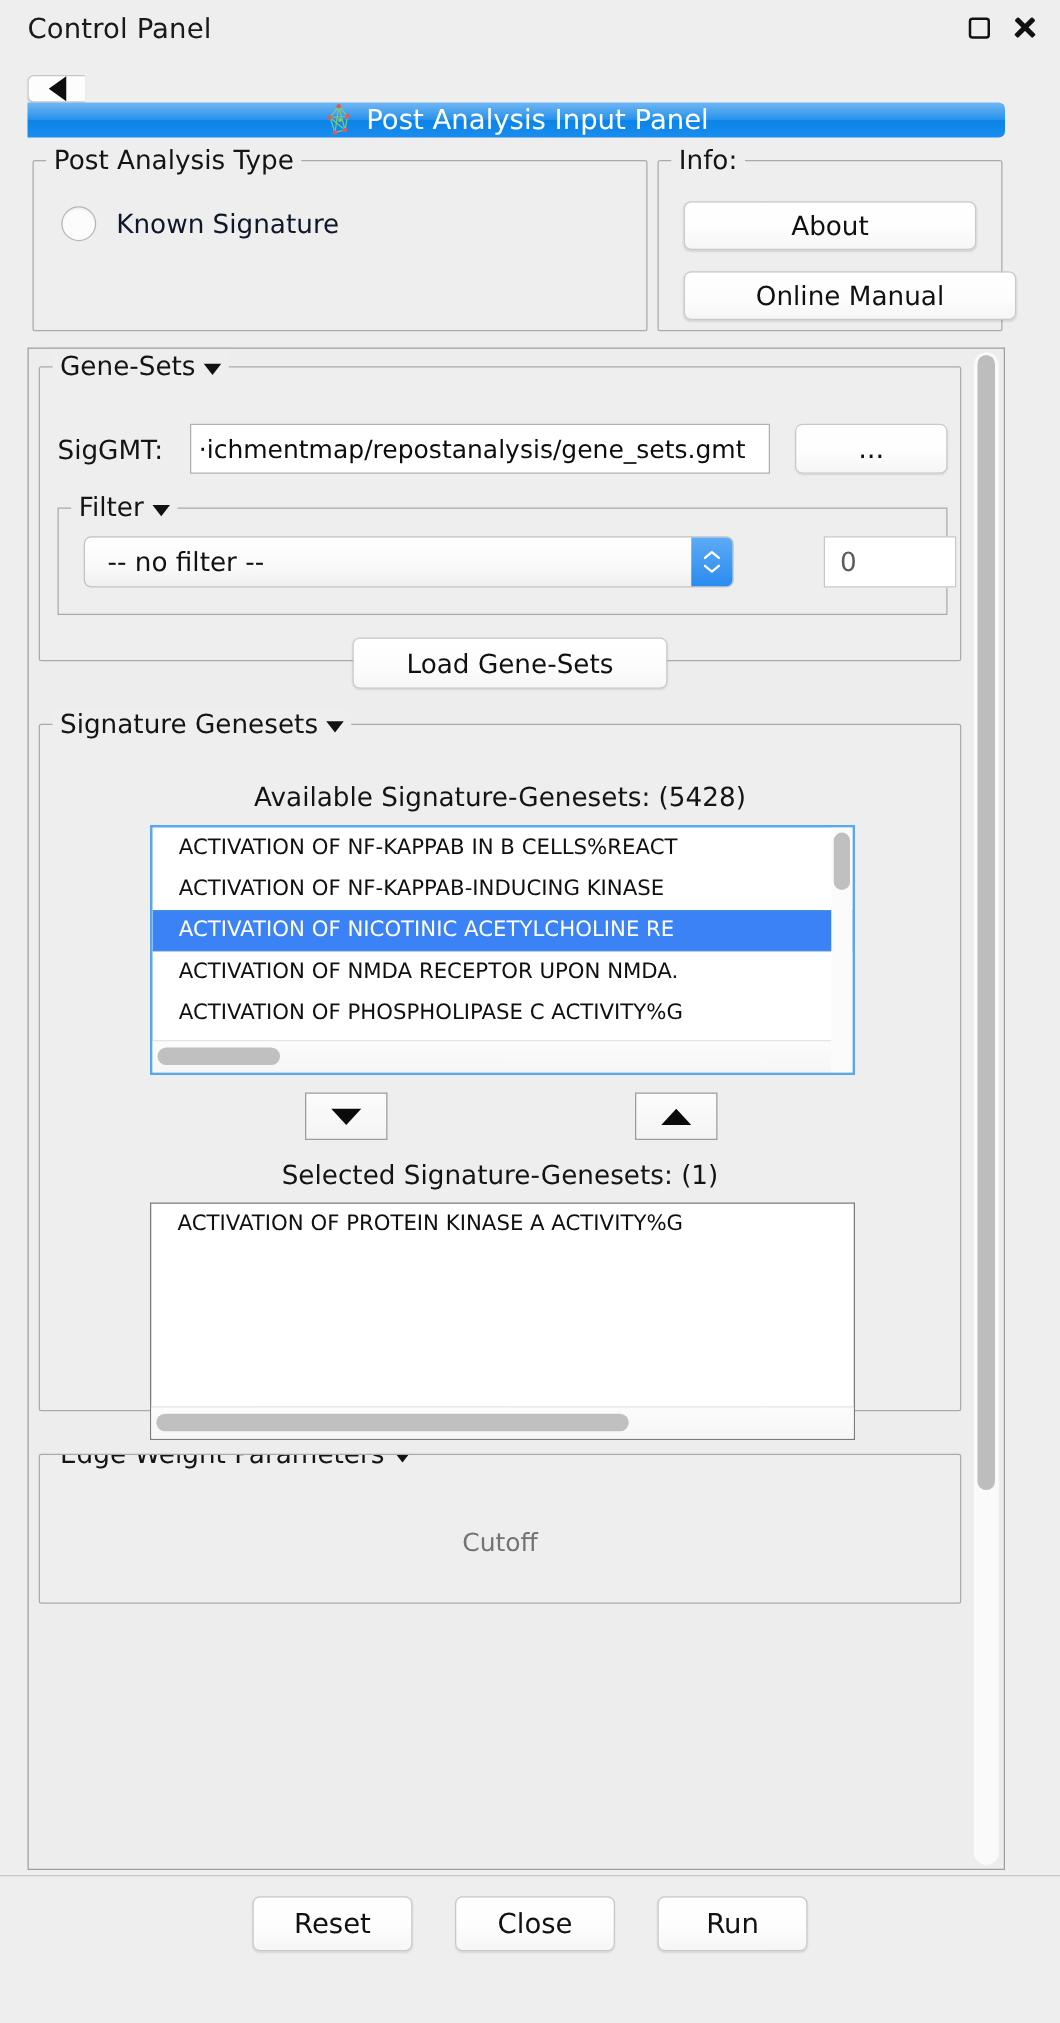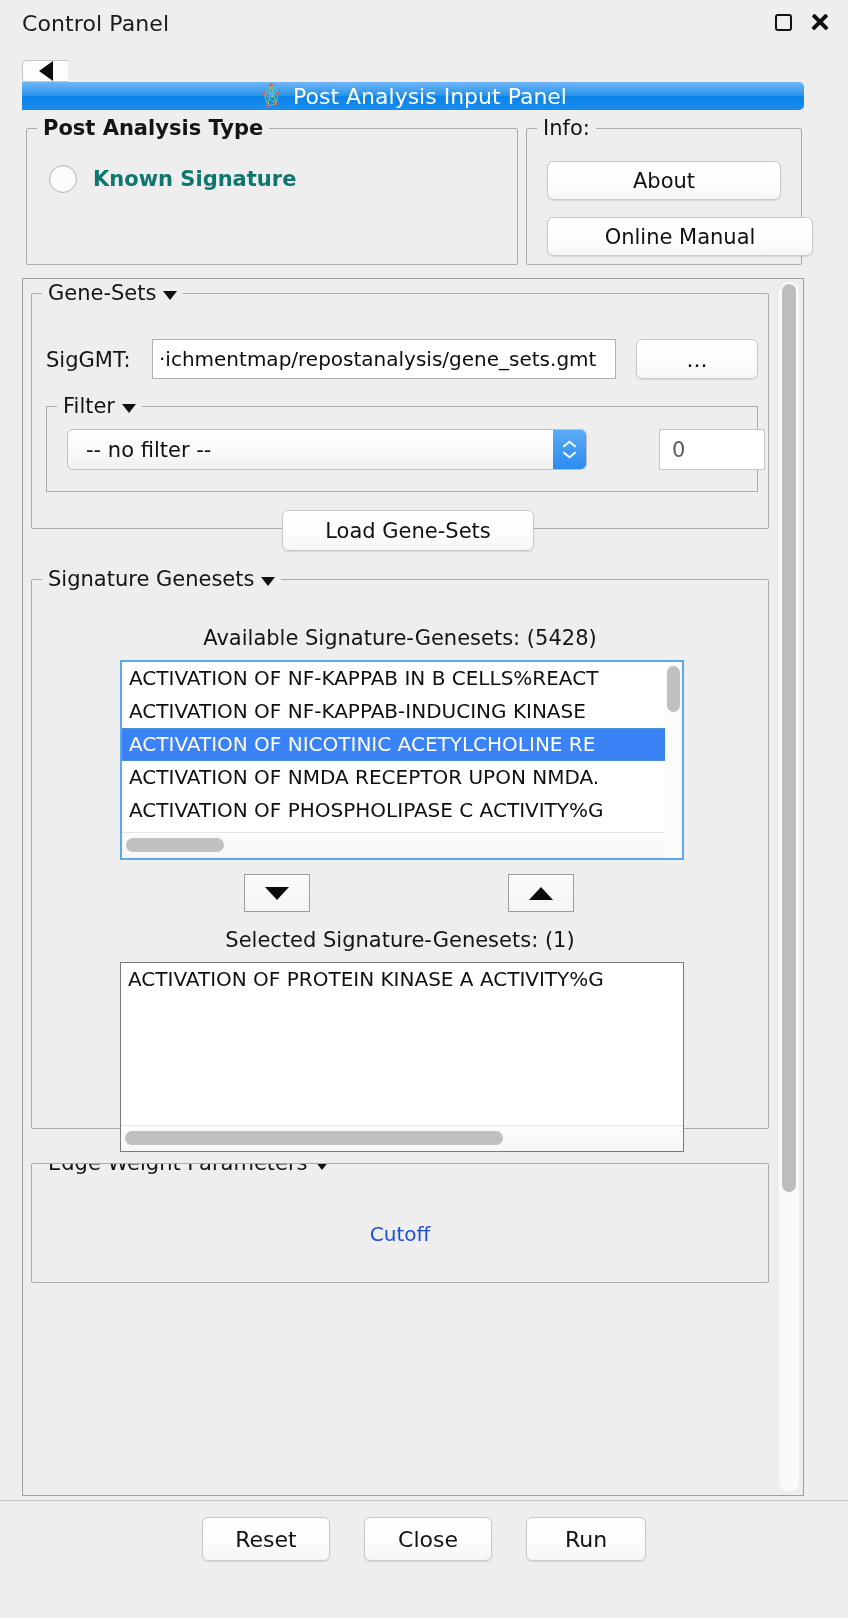--- a/index.html
+++ b/index.html
@@ -60,22 +60,22 @@
     position: absolute; top: -13px; left: 10px; padding: 0 6px;
     background: #eeeeee; font-size: 21px; color: #141414; white-space: nowrap;
     display: flex; align-items: center; gap: 7px;
   }
   .caret-down {
     width: 0; height: 0; border-left: 7px solid transparent; border-right: 7px solid transparent;
     border-top: 9px solid #111; display: inline-block; margin-top: 4px;
   }
 
   
-  #postTypeGroup { left: 26px; top: 128px; width: 492px; height: 137px; font-weight: bold; }
-  .radio-row { position: absolute; display: flex; align-items: center; gap: 16px; font-size: 21px; color: #0f766e; }
+  #postTypeGroup { left: 26px; top: 128px; width: 492px; height: 137px; }
+  .radio-row { position: absolute; display: flex; align-items: center; gap: 16px; font-size: 21px; color: #0f172a; }
   .radio {
     width: 28px; height: 28px; border-radius: 50%;
     background: #fcfcfc; border: 1px solid #b6b6b6; box-shadow: inset 0 1px 2px rgba(0,0,0,.07);
     flex: none;
   }
   .radio.sel { background: #2d8ef2; border: 1px solid #1d7ad9; position: relative; }
   .radio.sel::after {
     content:""; position: absolute; left: 8.5px; top: 8.5px; width: 9px; height: 9px;
     border-radius: 50%; background: #ffffff;
   }
@@ -149,22 +149,22 @@
   #availLabel { top: 46px; left: 0; }
   .listbox {
     position: absolute; background: #ffffff; overflow: hidden;
   }
   #availList {
     left: 88px; top: 80px; width: 564px; height: 200px;
     border: 2px solid #5ba7ea;
   }
   #availList .rows { position: absolute; left: 0; top: 0; right: 0; }
   .lrow {
-    height: 33px; line-height: 33px; padding-left: 7px;
-    font-size: 20px; color: #101010; white-space: nowrap; overflow: hidden;
+    height: 33px; line-height: 33px; padding-left: 21px;
+    font-size: 17px; color: #101010; white-space: nowrap; overflow: hidden;
   }
   .lrow.sel { background: #3b82f6; color: #ffffff; border-top: 1px solid #4a90d9; border-bottom: 1px solid #4a90d9; height: 33px; line-height: 31px; }
   .vlistbar { position: absolute; right: 0; top: 0; width: 17px; bottom: 0; background: #fbfbfb; }
   .vlistthumb { position: absolute; left: 2px; top: 4px; width: 13px; height: 46px; background: #c0c0c0; border-radius: 7px; }
   .hlistbar { position: absolute; left: 0; right: 17px; bottom: 0; height: 26px; background: linear-gradient(180deg,#fcfcfc,#f6f6f6); border-top: 1px solid #e4e4e4; }
   .hlistthumb { position: absolute; left: 4px; top: 5px; height: 14px; background: #c0c0c0; border-radius: 7px; }
 
   .arrowbtn {
     position: absolute; width: 66px; height: 38px;
     background: linear-gradient(180deg,#fcfcfc 0%, #f4f4f4 100%);
@@ -178,21 +178,21 @@
 
   #selLabel { top: 348px; left: 0; }
   #selList {
     left: 88px; top: 382px; width: 564px; height: 190px;
     border: 1px solid #7a7a7a;
   }
   #clearBtn { position: absolute; left: 190px; top: 596px; width: 364px; height: 43px; font-size: 22px; }
 
   
   #edgeGroup { left: 8px; top: 884px; width: 738px; height: 120px; overflow: hidden; }
-  #edgeCut { position: absolute; top: 58px; width: 100%; text-align:center; font-size:20px; color:#1d4ed8; }
+  #edgeCut { position: absolute; top: 58px; width: 100%; text-align:center; font-size:20px; color:#737373; }
 
   
   .bottombar {
     position: absolute; left: 0; top: 1500px; width: 848px; height: 103px;
     background: #eeeeee; border-top: 1px solid #c8c8c8;
   }
   .bottombar .row { position: absolute; left: 0; top: 16px; width: 848px; display: flex; justify-content: center; gap: 34px; }
   .bbtn { width: 128px; height: 44px; font-size: 22px; }
   #runBtn { width: 120px; }
 </style>

